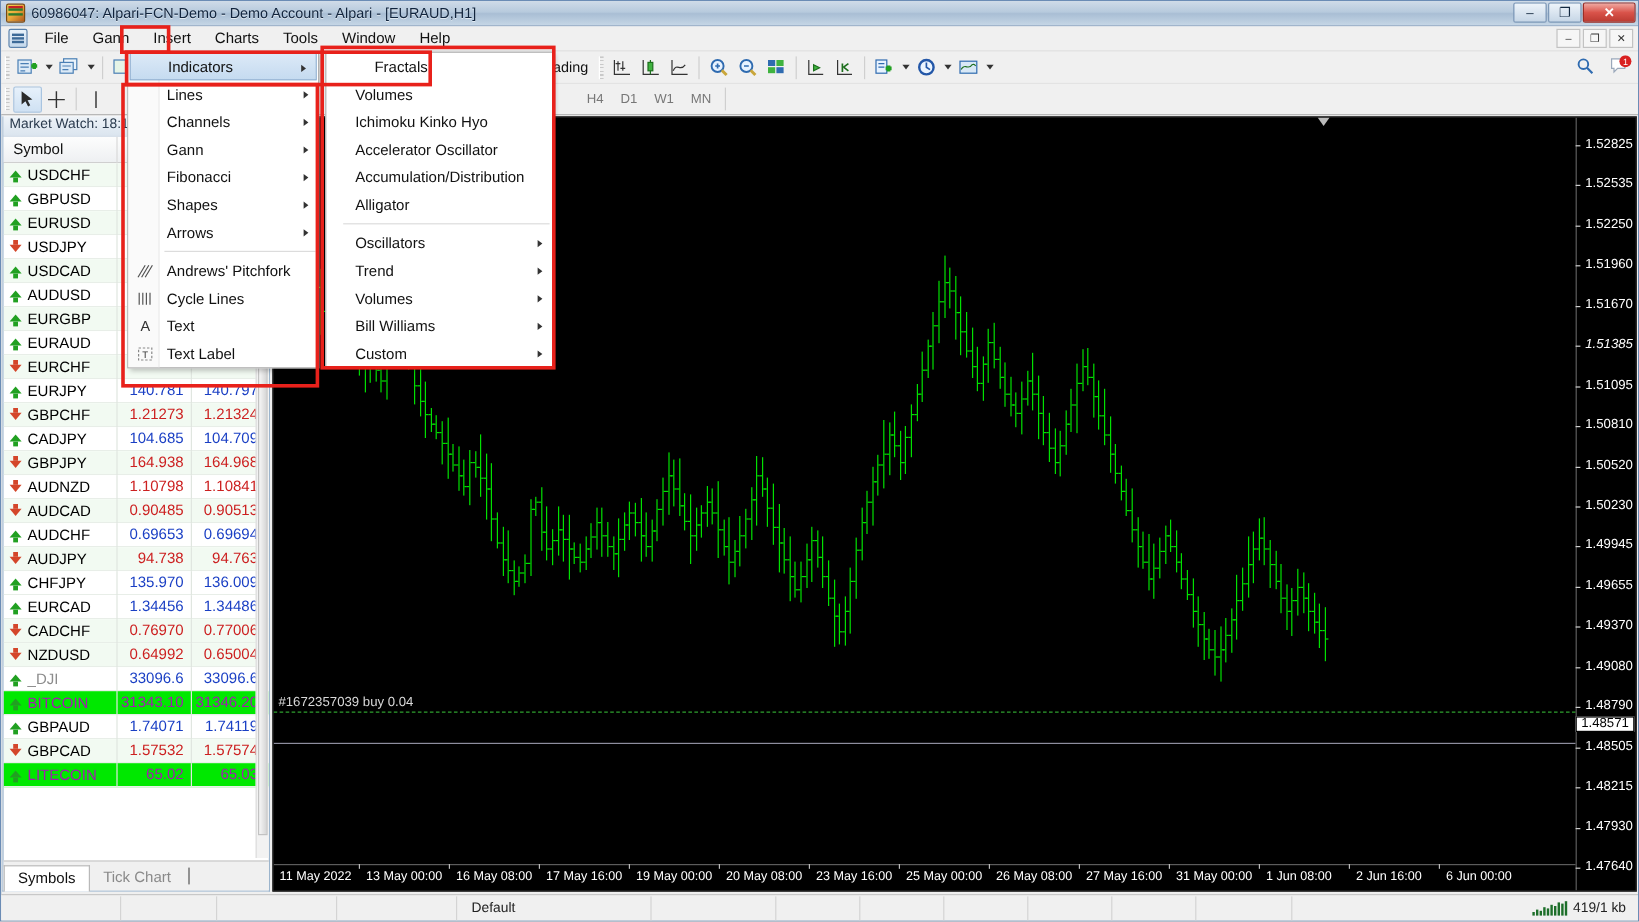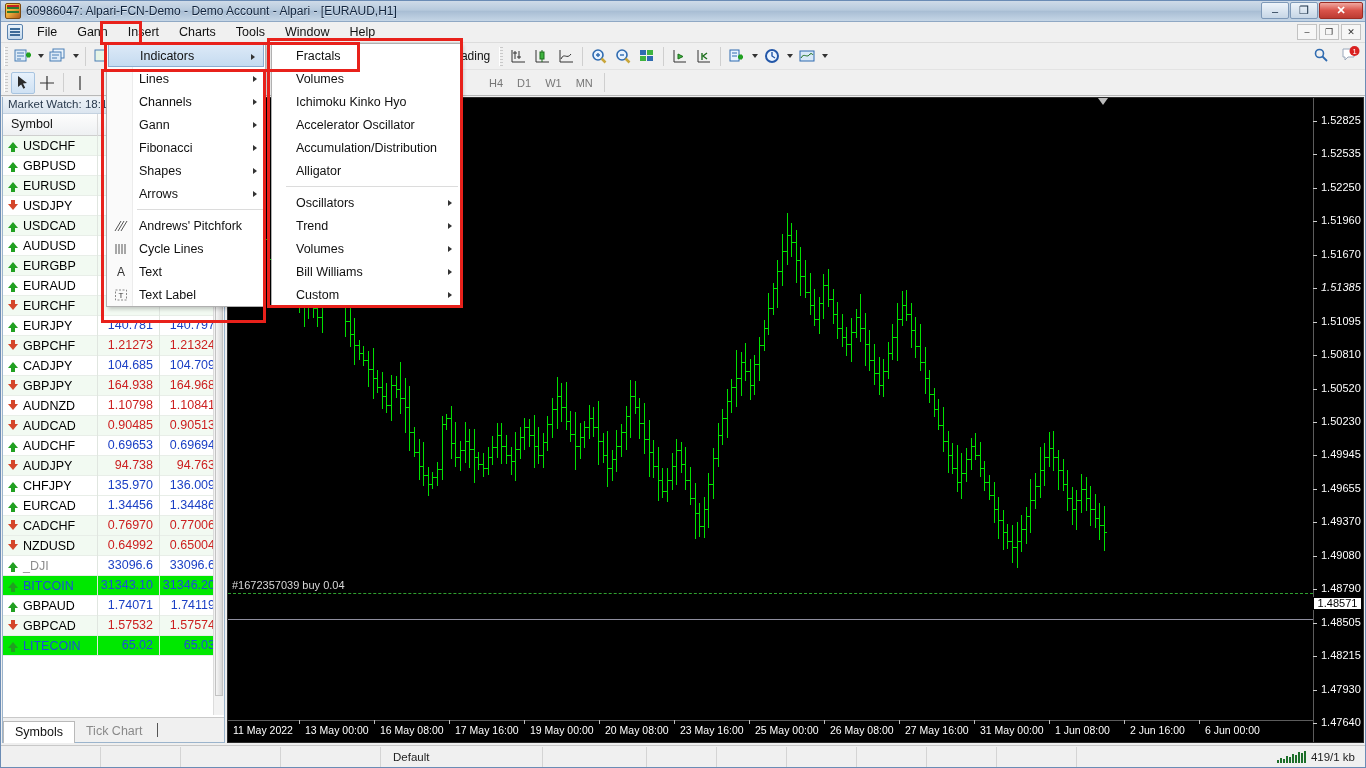--- a/index.html
+++ b/index.html
@@ -154,21 +154,21 @@
     border-top: 6px solid #d4462a; margin-bottom: -2px;
   }
   .arrow-dn::after {
     content:""; position:absolute; left:-2px; top:-10px; width:4px; height:4px; background:#d4462a;
   }
   .up { color: #1a3fc4; }
   .dn { color: #cc2020; }
   .bg-green { background: #f2faf2; }
   .bg-white { background: #ffffff; }
   .bg-hl { background: #00e800; }
-  .bg-hl .c-bid, .bg-hl .c-ask, .bg-hl .c-sym { color: #1d4ed8; }
+  .bg-hl .c-bid, .bg-hl .c-ask, .bg-hl .c-sym { color: #a21caf; }
   .sym-grey { color: #8c8c8c; }
   #mw-scroll {
     position: absolute; right: 0; top: 39px; width: 11px; bottom: 27px;
     background: #f2f2f2; border-left: 1px solid #dcdcdc;
   }
   #mw-scroll .thumb {
     position:absolute; left:1px; right:1px; top:0; height: 560px;
     background: linear-gradient(to right,#f6f6f6,#d6d6d6); border:1px solid #c2c2c2;
   }
   #mw-tabs {
@@ -1391,21 +1391,21 @@
               <text x="7" y="10" font-size="8" text-anchor="middle" font-family="Liberation Sans" fill="#333">T</text>
             </svg>
           </span>
           <span>Text Label</span>
         </div>
       </div>
   </div>
 
   <div class="popup" id="menu-indicators">
     <div id="indicator-items" style="position:relative;">
-        <div class="pitem" style="padding-left: 24px;">
+        <div class="pitem" style="padding-left: 40px;">
           <span>Fractals</span>
         </div>
         <div class="pitem" style="padding-left: 24px;">
           <span>Volumes</span>
         </div>
         <div class="pitem" style="padding-left: 24px;">
           <span>Ichimoku Kinko Hyo</span>
         </div>
         <div class="pitem" style="padding-left: 24px;">
           <span>Accelerator Oscillator</span>

